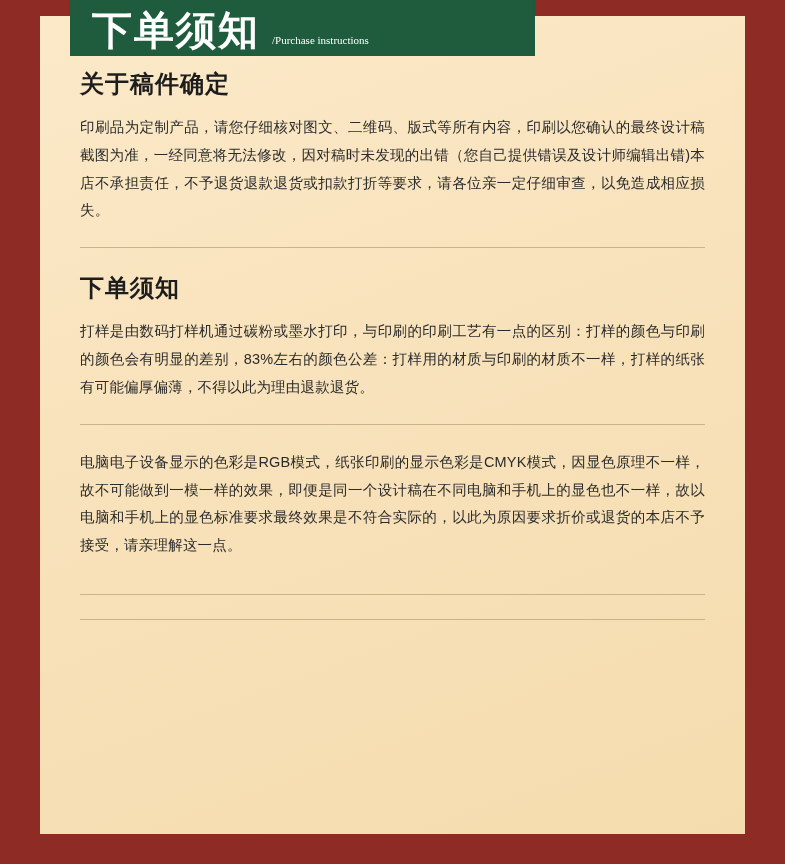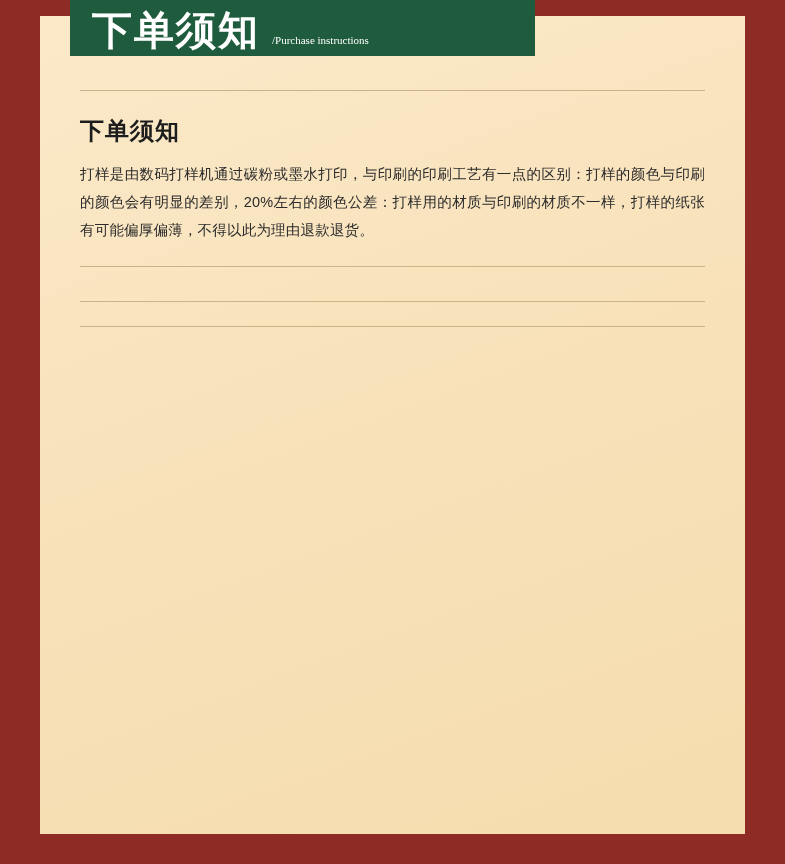--- a/index.html
+++ b/index.html
@@ -95,31 +95,36 @@
 <body>
 
 <div class="page">
   <div class="card">
 
     <div class="banner">
       <span class="banner-title">下单须知</span>
       <span class="banner-sub">/Purchase instructions</span>
     </div>
 
+    <div class="section">
+      <h2 class="section-title">关于稿件确定</h2>
+      <p class="section-body">印刷品为定制产品，请您仔细核对图文、二维码、版式等所有内容，印刷以您确认的最终设计稿截图为准，一经同意将无法修改，因对稿时未发现的出错（您自己提供错误及设计师编辑出错)本店不承担责任，不予退货退款退货或扣款打折等要求，请各位亲一定仔细审查，以免造成相应损失。</p>
+    </div>
 
     <hr class="divider">
 
     <div class="section">
       <h2 class="section-title">下单须知</h2>
-      <p class="section-body">打样是由数码打样机通过碳粉或墨水打印，与印刷的印刷工艺有一点的区别：打样的颜色与印刷的颜色会有明显的差别，20%左右的颜色公差：打样用的材质与印刷的材质不一样，打样的纸张有可能偏厚偏薄，不得以此为理由退款退货。</p>
+      <p class="section-body">打样是由数码打样机通过碳粉或墨水打印，与印刷的印刷工艺有一点的区别：打样的颜色与印刷的颜色会有明显的差别，83%左右的颜色公差：打样用的材质与印刷的材质不一样，打样的纸张有可能偏厚偏薄，不得以此为理由退款退货。</p>
     </div>
 
     <hr class="divider">
 
     <div class="section">
+      <p class="section-body">电脑电子设备显示的色彩是RGB模式，纸张印刷的显示色彩是CMYK模式，因显色原理不一样，故不可能做到一模一样的效果，即便是同一个设计稿在不同电脑和手机上的显色也不一样，故以电脑和手机上的显色标准要求最终效果是不符合实际的，以此为原因要求折价或退货的本店不予接受，请亲理解这一点。</p>
     </div>
 
     <hr class="divider gap-lg">
 
     <div class="section">
     </div>
 
     <hr class="divider">
 
   </div>

